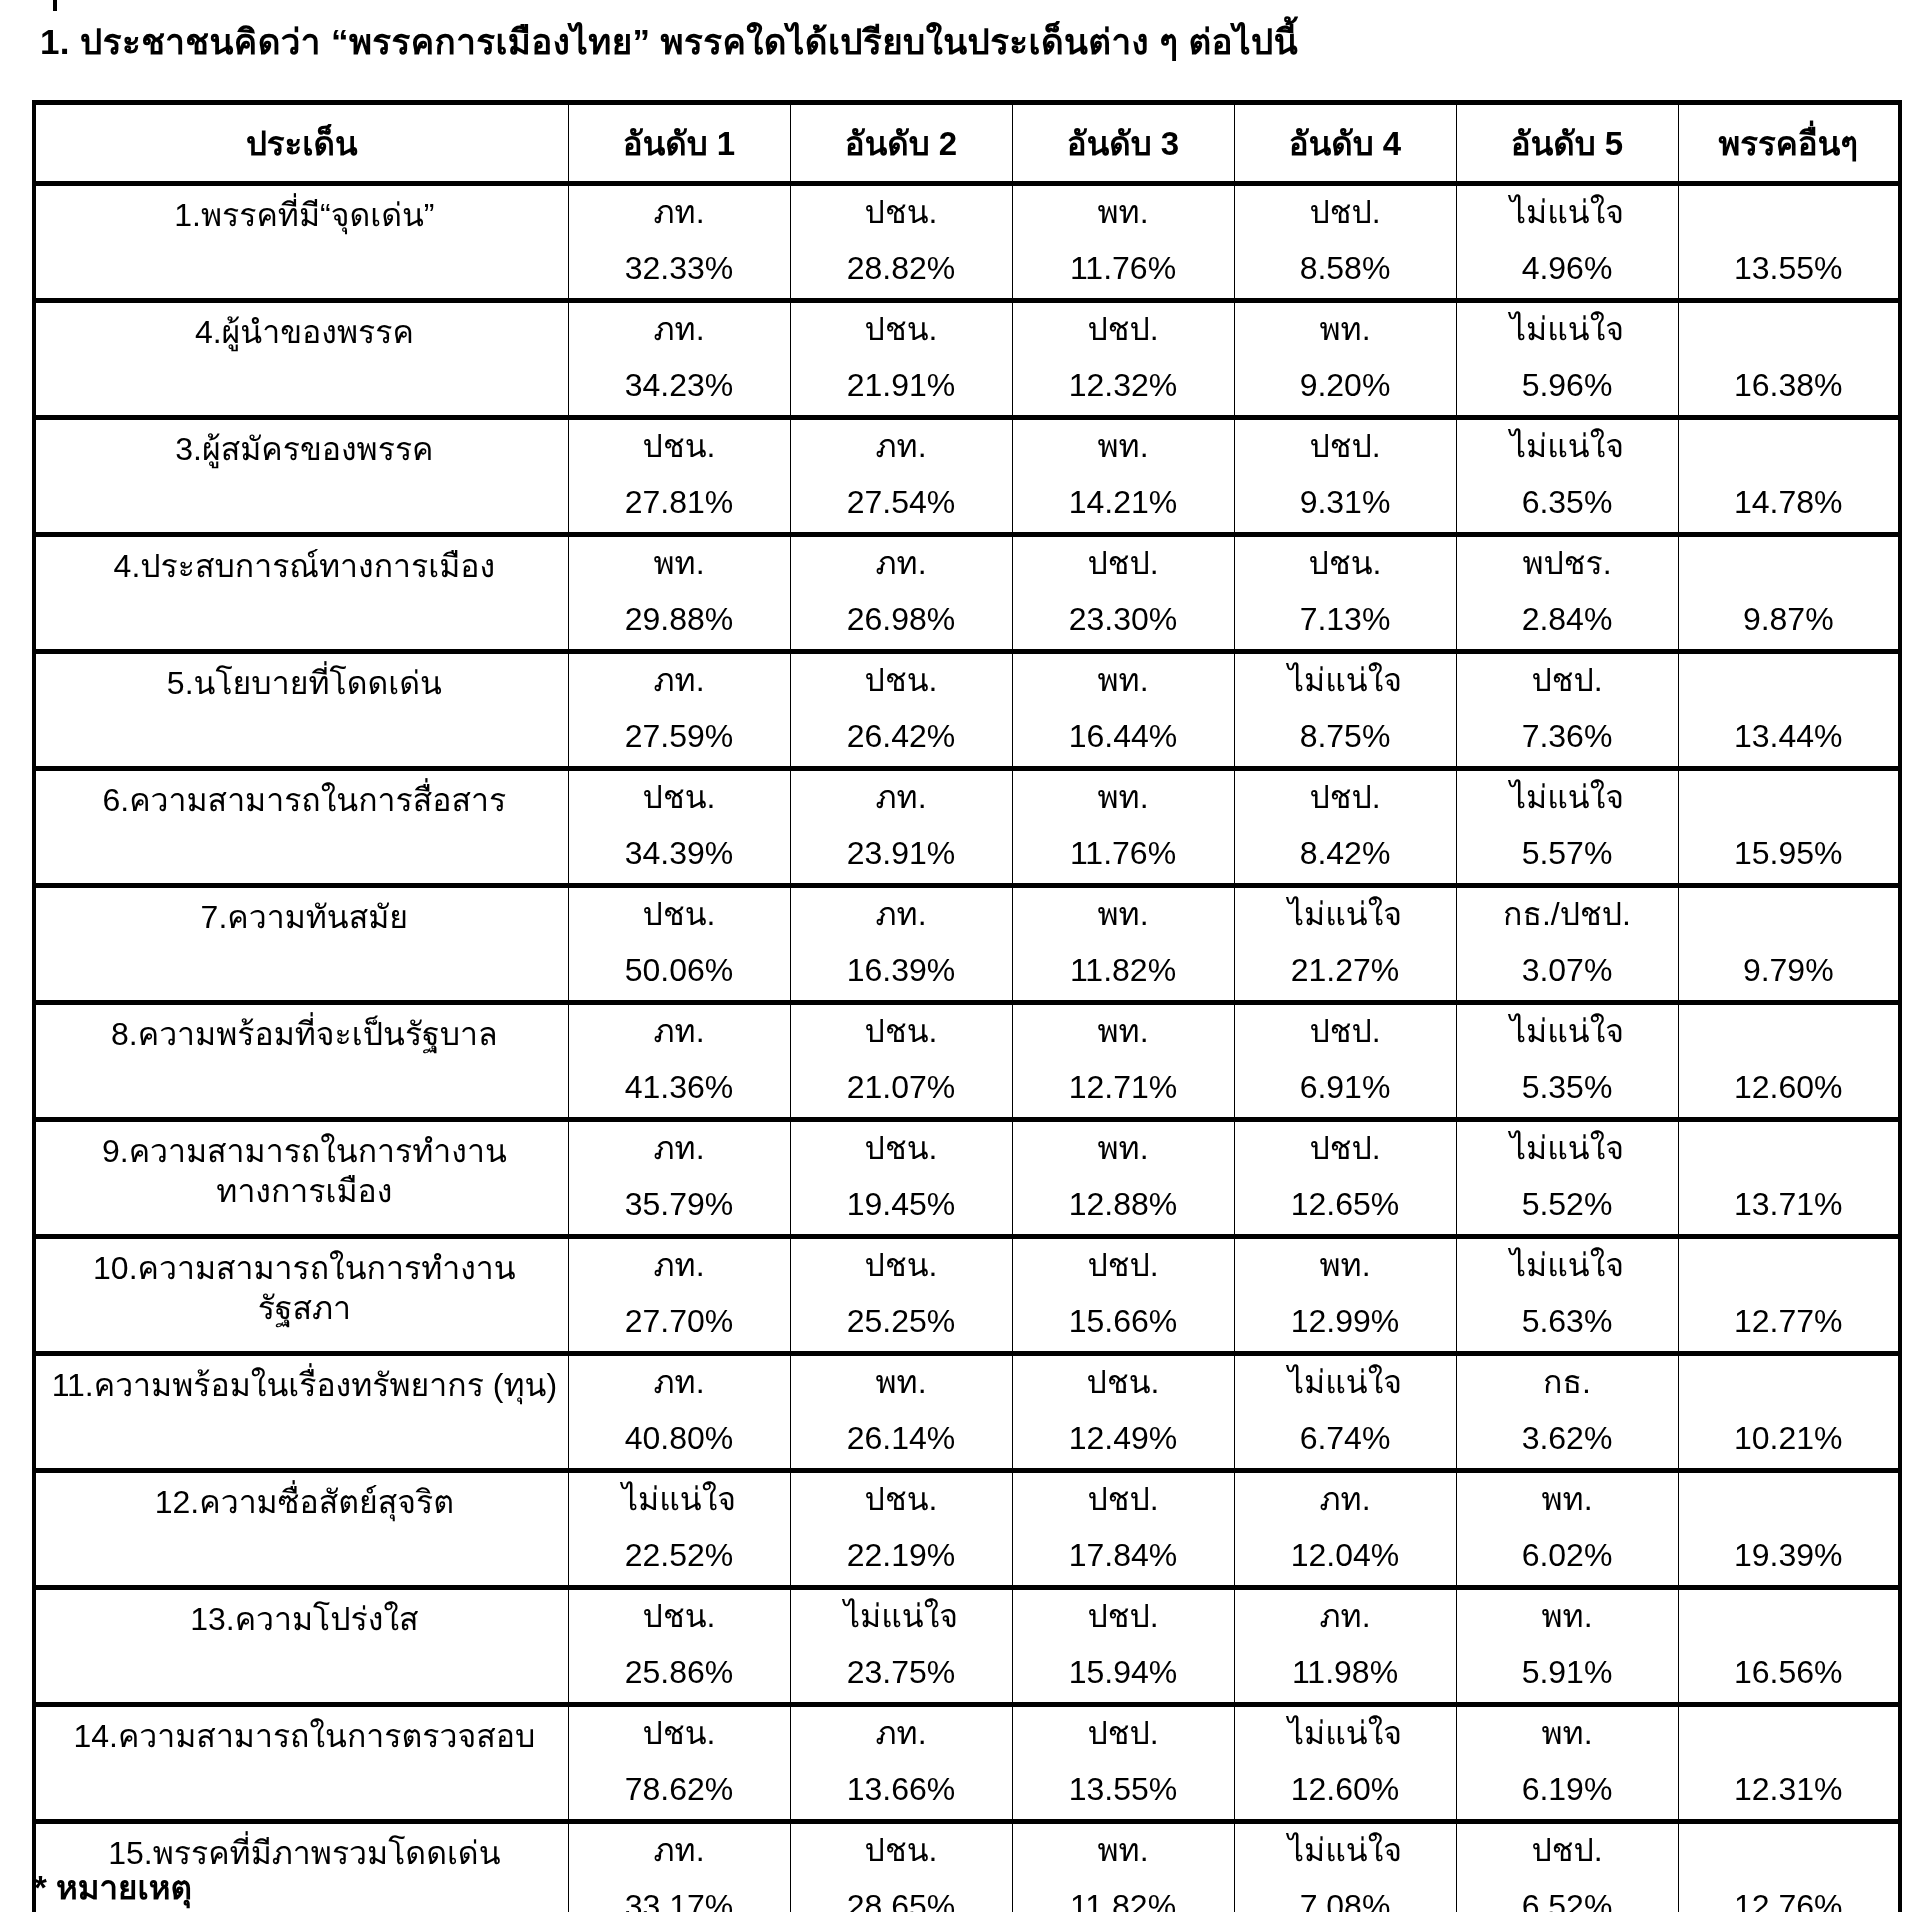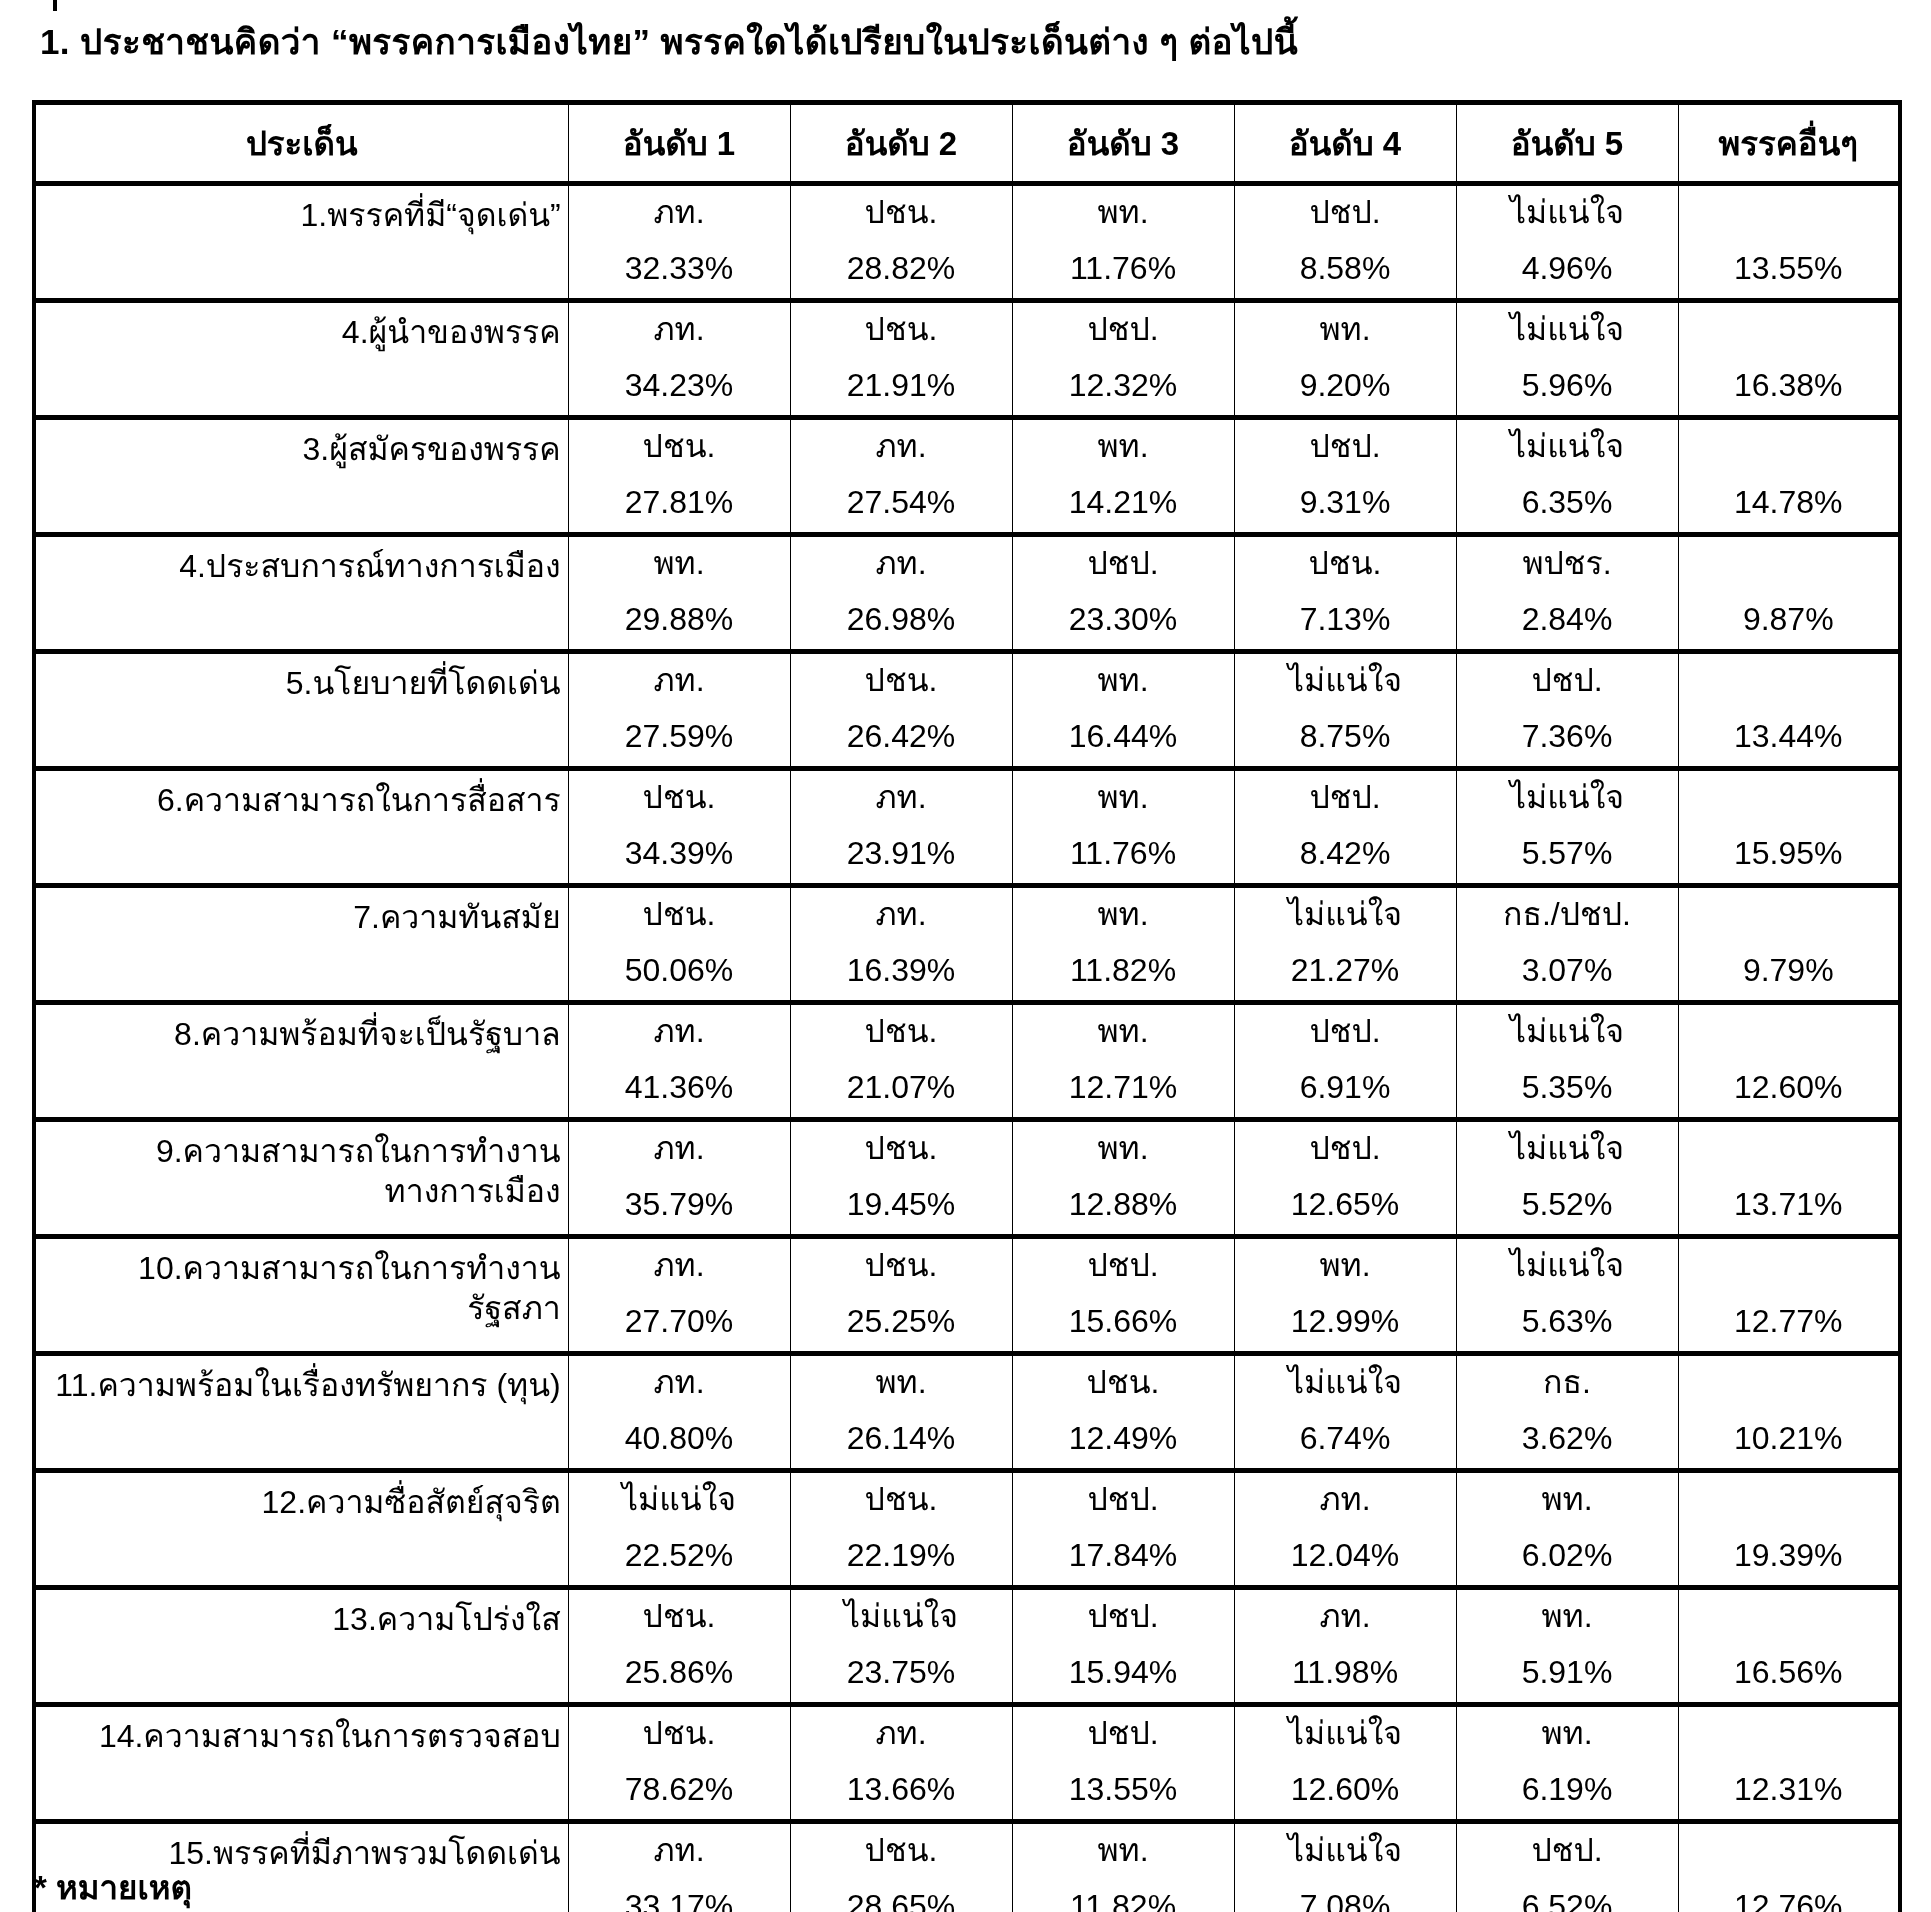--- a/index.html
+++ b/index.html
@@ -51,21 +51,21 @@
 
   thead th {
     height: 81px;
     font-weight: bold;
     font-size: 33px;
   }
 
   tbody td { height: 112px; padding: 0; }
 
   td.issue {
-    text-align: right;
+    text-align: center;
     vertical-align: top;
     padding: 8.5px 6.8px 0 12px;
     line-height: 1.25;
   }
 
   .cell-stack {
     height: 112px;
     display: flex;
     flex-direction: column;
     justify-content: space-between;

